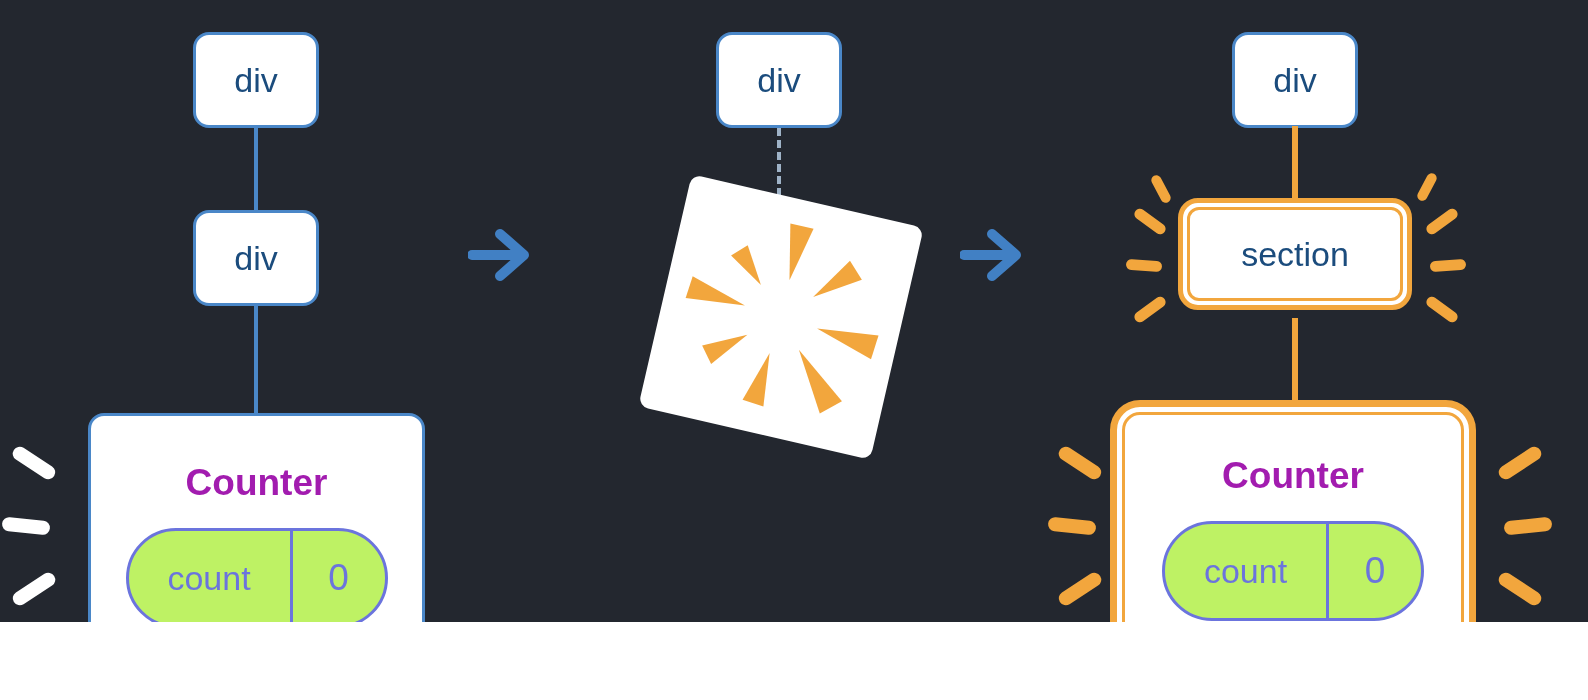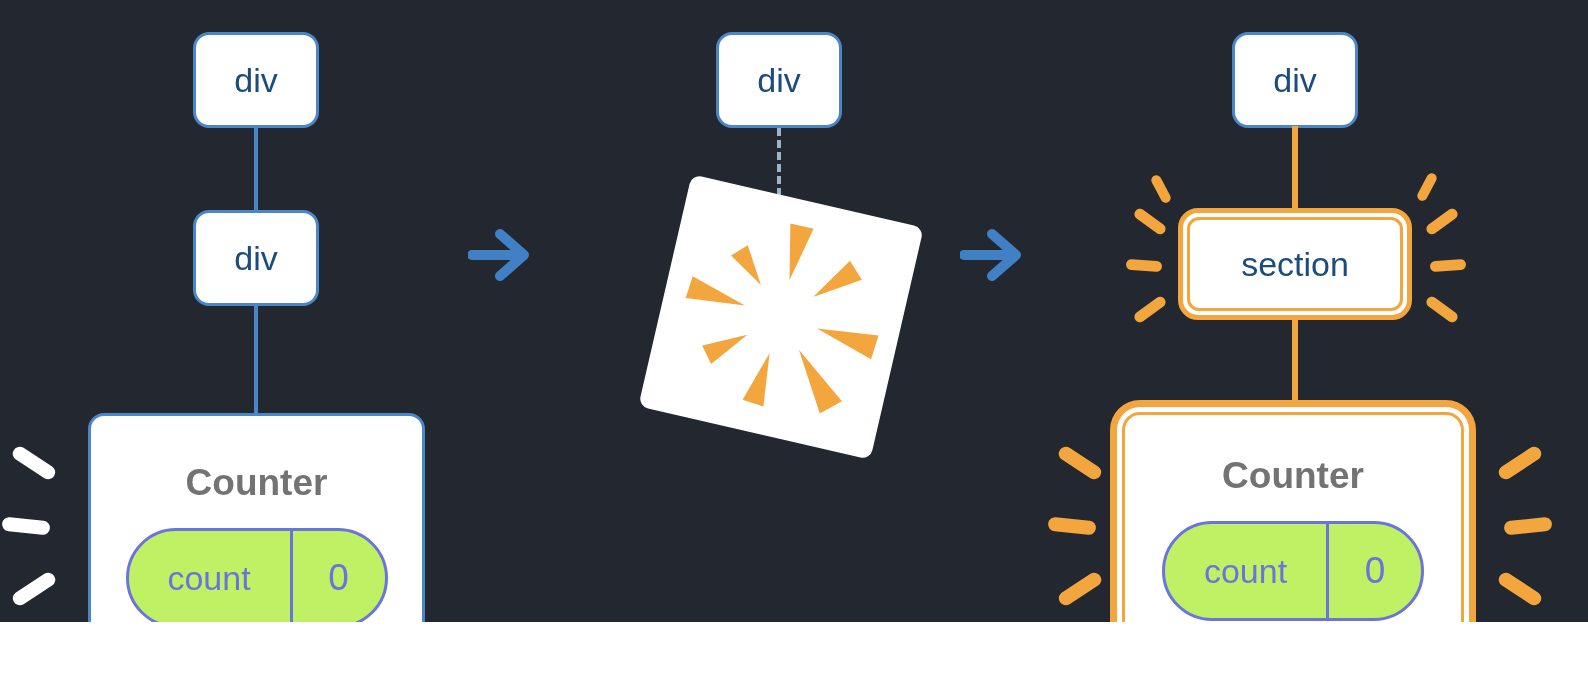--- a/index.html
+++ b/index.html
@@ -26,21 +26,21 @@
   .conn-dashed { position:absolute; width:0; border-left:4px dashed #9fb3c8; }
   
   .card {
     position:absolute;
     background:#ffffff;
     border:3px solid #4a87c8;
     border-radius:16px;
     box-sizing:border-box;
     display:flex; flex-direction:column; align-items:center;
   }
-  .card-title { font-size:37px; font-weight:600; color:#737373; margin-top:46px; }
+  .card-title { font-size:37px; font-weight:600; color:#a21caf; margin-top:46px; }
   .pill {
     margin-top:24px;
     width:262px; height:100px;
     border:3px solid #6b74dd;
     border-radius:60px;
     box-sizing:border-box;
     background:#bef264;
     display:flex; overflow:hidden;
   }
   .pill-key {
@@ -178,21 +178,21 @@
   <svg class="arrow" style="left:960px; top:226px;" viewBox="0 0 82 58">
     <path d="M4 29 H50 M32 8 L56 29 L32 50" fill="none" stroke="#4180c4" stroke-width="10" stroke-linecap="round" stroke-linejoin="round"></path>
   </svg>
 
   <div>
     <div class="node" style="left:1232px; top:32px; width:126px; height:96px;">
       <span>div</span>
     </div>
     <div class="conn-orange" style="left:1292px; top:126px; height:84px;"></div>
 
-    <div class="hl-outer" style="left:1178px; top:208px; width:234px; height:112px;">
+    <div class="hl-outer" style="left:1178px; top:198px; width:234px; height:112px;">
       <div class="hl-inner">
         <span>section</span>
       </div>
     </div>
 
     <div class="ray ray-orange ray-tiny" style="left:1146px; top:184px; transform:rotate(62deg);"></div>
     <div class="ray ray-orange ray-tiny" style="left:1412px; top:182px; transform:rotate(-62deg);"></div>
     <div class="burst burst-sm burst-left" style="left:1126px; top:216px;">
       <div class="ray ray-orange r1"></div>
       <div class="ray ray-orange r2"></div>

